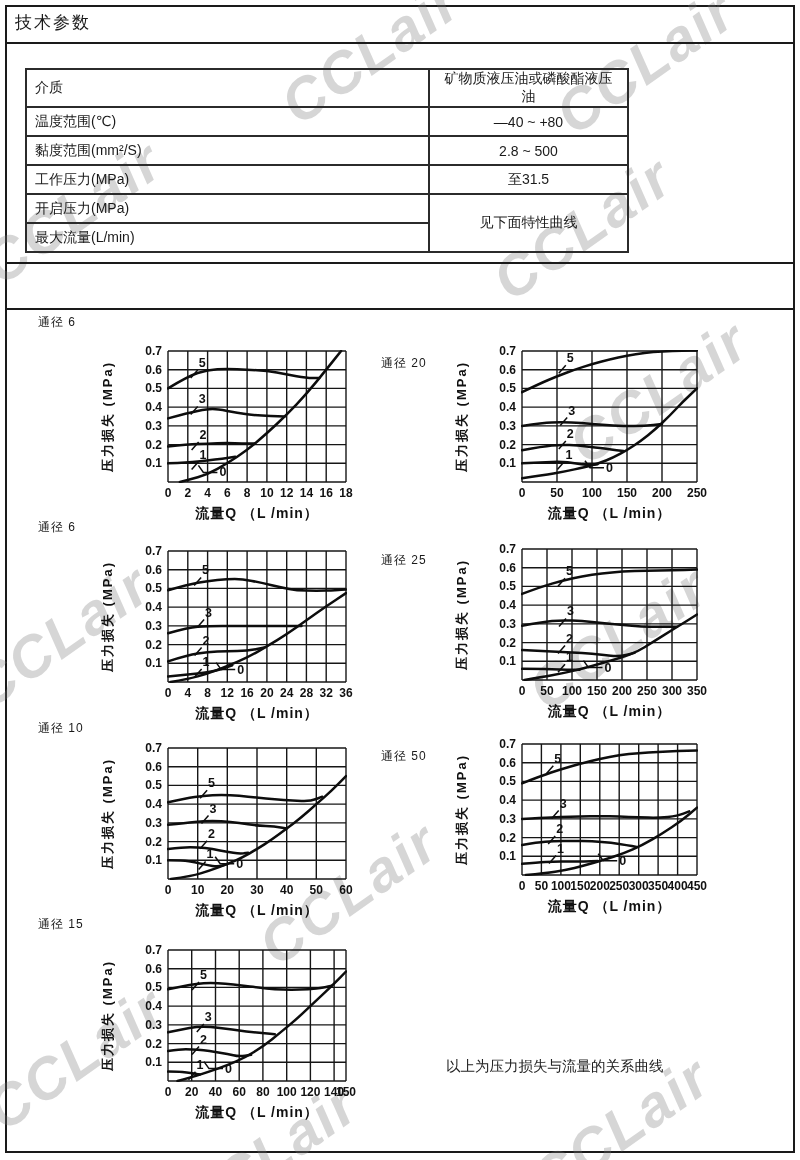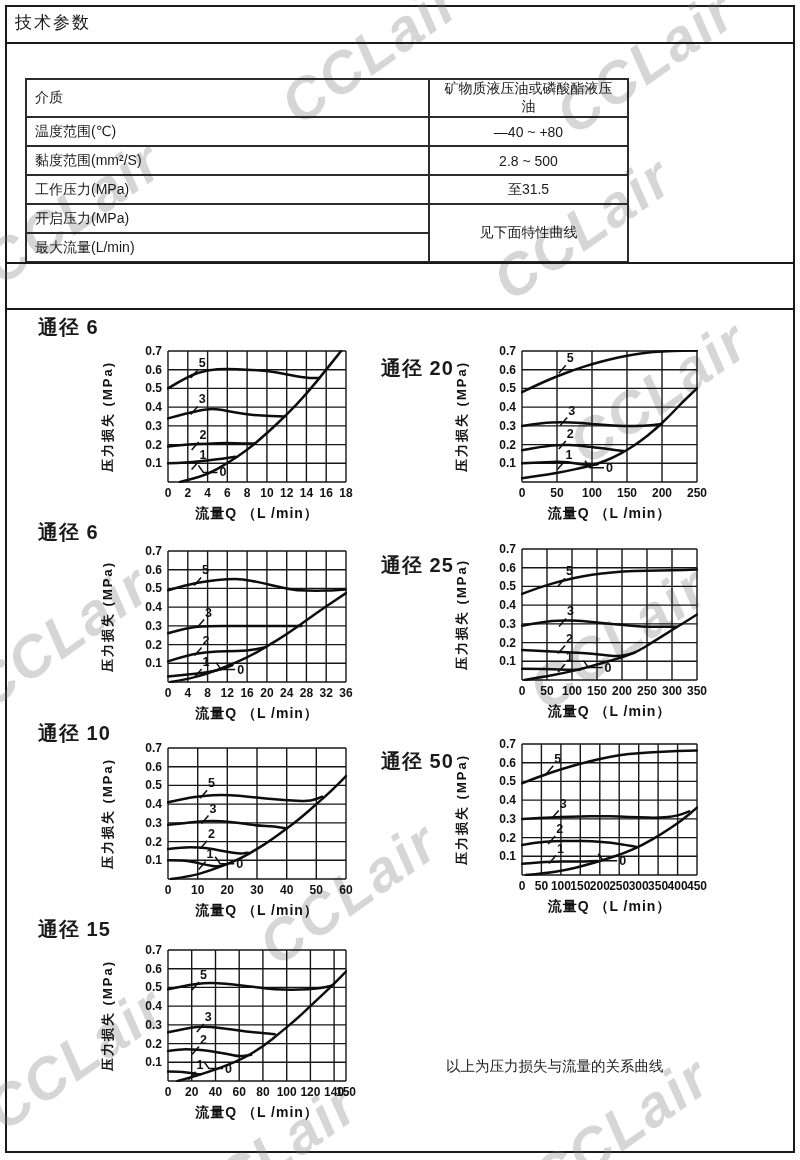--- a/index.html
+++ b/index.html
@@ -2,24 +2,24 @@
 <html><head>
 <meta charset="utf-8">
 <style>
   html,body{margin:0;padding:0;background:#fff;}
   body{font-family:"Liberation Sans","DejaVu Sans",sans-serif;color:#1a1a1a;}
   .page{position:relative;width:800px;height:1160px;background:#fff;overflow:hidden;}
   .frame{position:absolute;left:5px;top:5px;width:786px;height:1144px;border:2px solid #1a1a1a;}
   .hr{position:absolute;left:5px;width:790px;border-top:2px solid #1a1a1a;}
   .sec1-title{position:absolute;left:15px;top:11px;font-size:17px;font-weight:normal;letter-spacing:2px;}
   .sec2-title{position:absolute;left:15px;top:274px;font-size:15px;font-weight:bold;}
-  .spec-table{position:absolute;left:25px;top:78px;width:604px;border-collapse:collapse;table-layout:fixed;}
+  .spec-table{position:absolute;left:25px;top:68px;width:604px;border-collapse:collapse;table-layout:fixed;}
   .spec-table td{border:2px solid #2b2b2b;height:27px;font-size:14px;padding:0 8px;vertical-align:middle;}
   .vcell{text-align:center;margin-left:32px;}
-  .chart-title{position:absolute;font-size:20px;font-weight:bold;letter-spacing:1px;white-space:pre;}
+  .chart-title{position:absolute;font-size:12px;font-weight:normal;letter-spacing:1px;white-space:pre;}
   .chart{position:absolute;}
   .note{position:absolute;left:446px;top:1057px;font-size:14.5px;color:#222;}
   .wm{position:absolute;transform:translate(-50%,-50%) rotate(-35deg);font-size:58px;font-weight:bold;font-style:italic;color:rgba(120,120,120,0.30);letter-spacing:2px;white-space:nowrap;pointer-events:none;}
   
   .grid line{stroke:#161616;stroke-width:1.4;}
   .curves path{stroke:#0d0d0d;stroke-width:2.5;fill:none;stroke-linecap:round;stroke-linejoin:round;}
   .leader{stroke:#0d0d0d;stroke-width:1.5;fill:none;}
   .tick{font:bold 12px "Liberation Sans","DejaVu Sans",sans-serif;fill:#111;}
   .clabel{font:bold 12.5px "Liberation Sans","DejaVu Sans",sans-serif;fill:#111;}
   .axis-title{font:bold 14px "Liberation Sans","DejaVu Sans",sans-serif;fill:#111;letter-spacing:1px;}

